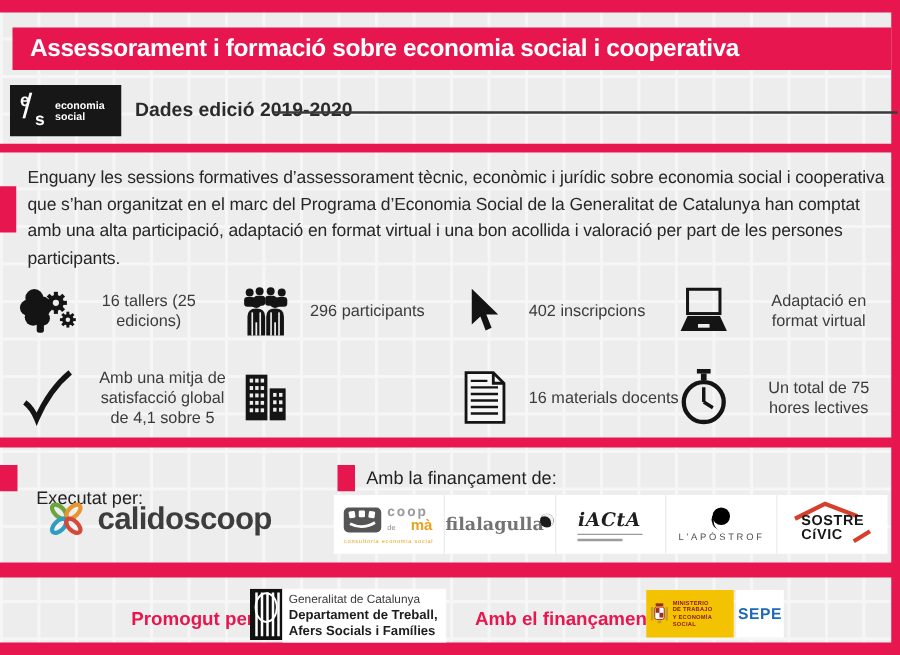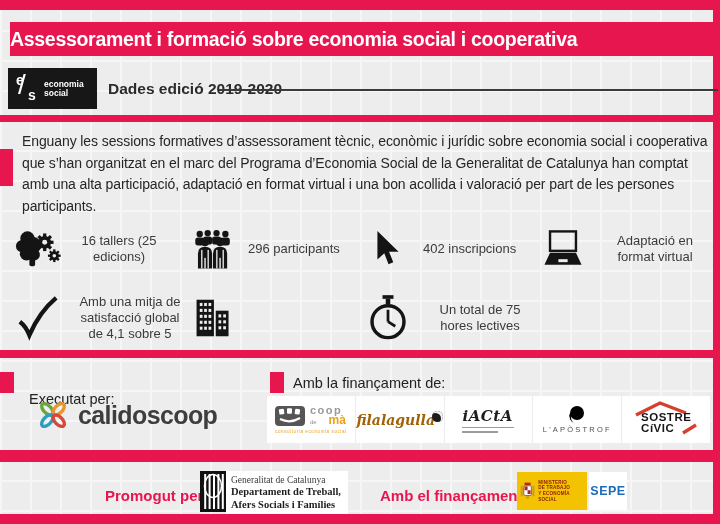--- a/index.html
+++ b/index.html
@@ -8,21 +8,21 @@
     background-color:#ededed;
     background-image:linear-gradient(#f6f6f6 2px,transparent 2px),
                      linear-gradient(90deg,#f6f6f6 2px,transparent 2px);
     background-size:30px 30px;}
   .border{position:absolute;background:#e8164f;}
   .border.top{left:0;top:0;width:720px;height:10px;}
   .border.bottom{left:0;top:514px;width:720px;height:10px;}
   .border.right{top:0;right:0;width:7px;height:524px;}
 
   .title-band{position:absolute;left:10px;top:22px;width:703px;height:34px;background:#e8164f;
-    color:#fff;font-weight:bold;font-size:19.5px;line-height:34px;box-sizing:border-box;
+    color:#fff;font-weight:bold;font-size:19.5px;line-height:34px;padding-left:14px;box-sizing:border-box;
     letter-spacing:-0.3px;}
 
   .es-logo{position:absolute;left:8px;top:68px;width:89px;height:41px;background:#171717;color:#fff;
     display:flex;align-items:center;gap:5px;padding-left:7px;box-sizing:border-box;}
   .es-glyph{position:relative;width:24px;height:32px;flex:0 0 auto;}
   .es-e{position:absolute;left:1px;top:-1px;font-weight:bold;font-size:14px;}
   .es-slash{position:absolute;left:3px;top:-4px;font-size:28px;font-weight:400;}
   .es-s{position:absolute;left:13px;top:14px;font-weight:bold;font-size:14px;}
   .es-words{display:flex;flex-direction:column;font-size:8.5px;font-weight:bold;line-height:9px;}
 
@@ -70,21 +70,21 @@
   .cdm-badge{width:30px;height:20px;background:#555;border-radius:4px;grid-row:1;}
   .cdm-text{grid-row:1;display:flex;flex-direction:column;line-height:10px;}
   .cdm-coop{font-size:11px;font-weight:bold;color:#9a9a9a;letter-spacing:1.5px;}
   .cdm-dema{display:flex;align-items:baseline;gap:12px;}
   .cdm-de{font-size:6px;color:#8f8f8f;}
   .cdm-ma{font-size:12px;font-weight:bold;color:#e8a21d;}
   .cdm-tag{grid-column:1 / span 2;font-size:4.5px;color:#e8a21d;letter-spacing:0.6px;margin-top:2px;text-align:center;}
 
   
   .fila{position:relative;display:flex;align-items:flex-end;}
-  .fila-text{font-family:"DejaVu Serif",serif;font-style:italic;font-size:14px;color:#a16207;font-weight:bold;}
+  .fila-text{font-family:"DejaVu Serif",serif;font-size:14px;color:#737373;font-weight:bold;}
   .fila-dot{width:11px;height:11px;border-radius:50%;background:#1c1c1c;margin-left:-3px;margin-bottom:6px;
     box-shadow:inset -2px 2px 0 #f2f2f2;}
 
   
   .iacta{display:flex;flex-direction:column;align-items:flex-start;gap:2px;}
   .iacta-name{font-family:"DejaVu Serif",serif;font-style:italic;font-weight:bold;font-size:15px;color:#1e1e1e;letter-spacing:0.5px;}
   .iacta-bar{height:1.5px;background:#9b9b9b;}
   .iacta-bar.b1{width:52px;}
   .iacta-bar.b2{width:36px;margin-top:1px;}
 
@@ -98,21 +98,21 @@
   
   .sostre{position:relative;width:66px;height:40px;}
   .sostre svg{position:absolute;left:0;top:0;}
   .sostre-text{position:absolute;left:8px;top:12px;display:flex;flex-direction:column;
     font-weight:bold;font-size:11.5px;line-height:11.5px;color:#161616;letter-spacing:0.5px;}
 
   
   .promoted-label{position:absolute;left:105px;top:487px;font-size:15px;font-weight:bold;color:#e8164f;}
   .funding-label{position:absolute;left:380px;top:487px;font-size:15px;font-weight:bold;color:#e8164f;}
   .gencat{position:absolute;left:200px;top:471px;display:flex;align-items:stretch;}
-  .gencat-textbox{background:#fff;padding:3px 7px 3px 5px;display:flex;flex-direction:column;justify-content:flex-start;font-family:Liberation Serif, serif;}
+  .gencat-textbox{background:#fff;padding:3px 7px 3px 5px;display:flex;flex-direction:column;justify-content:flex-start;}
   .gc1{font-size:9.5px;color:#3a3a3a;line-height:12px;}
   .gc2,.gc3{font-size:10.5px;font-weight:bold;color:#1d1d1d;line-height:12.5px;}
   .ministerio{position:absolute;left:517px;top:472px;width:70px;height:38px;background:#f3c301;
     display:flex;align-items:center;gap:3px;padding:2px 3px;box-sizing:border-box;}
   .min-text{display:flex;flex-direction:column;font-size:4.6px;font-weight:bold;color:#8c1a10;line-height:5.6px;letter-spacing:0.2px;}
   .sepe{position:absolute;left:589px;top:472px;width:38px;height:38px;background:#fff;
     display:flex;flex-direction:column;align-items:center;justify-content:center;gap:10px;}
   .sepe-bar{height:2px;background:#2e6db4;}
   .sepe-b1{width:24px;}
   .sepe-b2{width:28px;}
@@ -273,20 +273,37 @@
           <g fill="#ededed">
             <rect x="29" y="18" width="3" height="3.4"></rect>
               <rect x="34.2" y="18" width="3" height="3.4"></rect>
             <rect x="29" y="24.5" width="3" height="3.4"></rect>
               <rect x="34.2" y="24.5" width="3" height="3.4"></rect>
             <rect x="29" y="31" width="3" height="3.4"></rect>
               <rect x="34.2" y="31" width="3" height="3.4"></rect>
           </g>
         </svg>
       </span>
+    </div>
+    <div class="stat s7">
+      <span class="icon">
+        <svg width="36" height="44" viewBox="0 0 38 46">
+          <path d="M3 2 H26 L35 11 V44 H3 Z" fill="#f7f7f7" stroke="#141414" stroke-width="2.4"></path>
+          <path d="M26 2 V11 H35" fill="none" stroke="#141414" stroke-width="2.4"></path>
+          <g stroke="#141414" stroke-width="2">
+            <line x1="7" y1="9" x2="21" y2="9"></line>
+            <line x1="7" y1="14.5" x2="30" y2="14.5"></line>
+            <line x1="7" y1="20" x2="30" y2="20"></line>
+            <line x1="7" y1="25.5" x2="30" y2="25.5"></line>
+            <line x1="7" y1="31" x2="30" y2="31"></line>
+            <line x1="7" y1="36.5" x2="30" y2="36.5"></line>
+          </g>
+        </svg>
+      </span>
+      <span class="stat-label">16 materials docents</span>
     </div>
     <div class="stat s8">
       <span class="icon">
         <svg width="42" height="46" viewBox="0 0 46 50">
           <rect x="17" y="0" width="12" height="4" fill="#141414"></rect>
           <rect x="20.5" y="4" width="5" height="6" fill="#141414"></rect>
           <circle cx="23" cy="29" r="17.5" fill="none" stroke="#141414" stroke-width="3.8"></circle>
           <line x1="23" y1="29" x2="23" y2="16" stroke="#141414" stroke-width="3"></line>
           <line x1="23" y1="29" x2="31" y2="34" stroke="#141414" stroke-width="3"></line>
         </svg>

